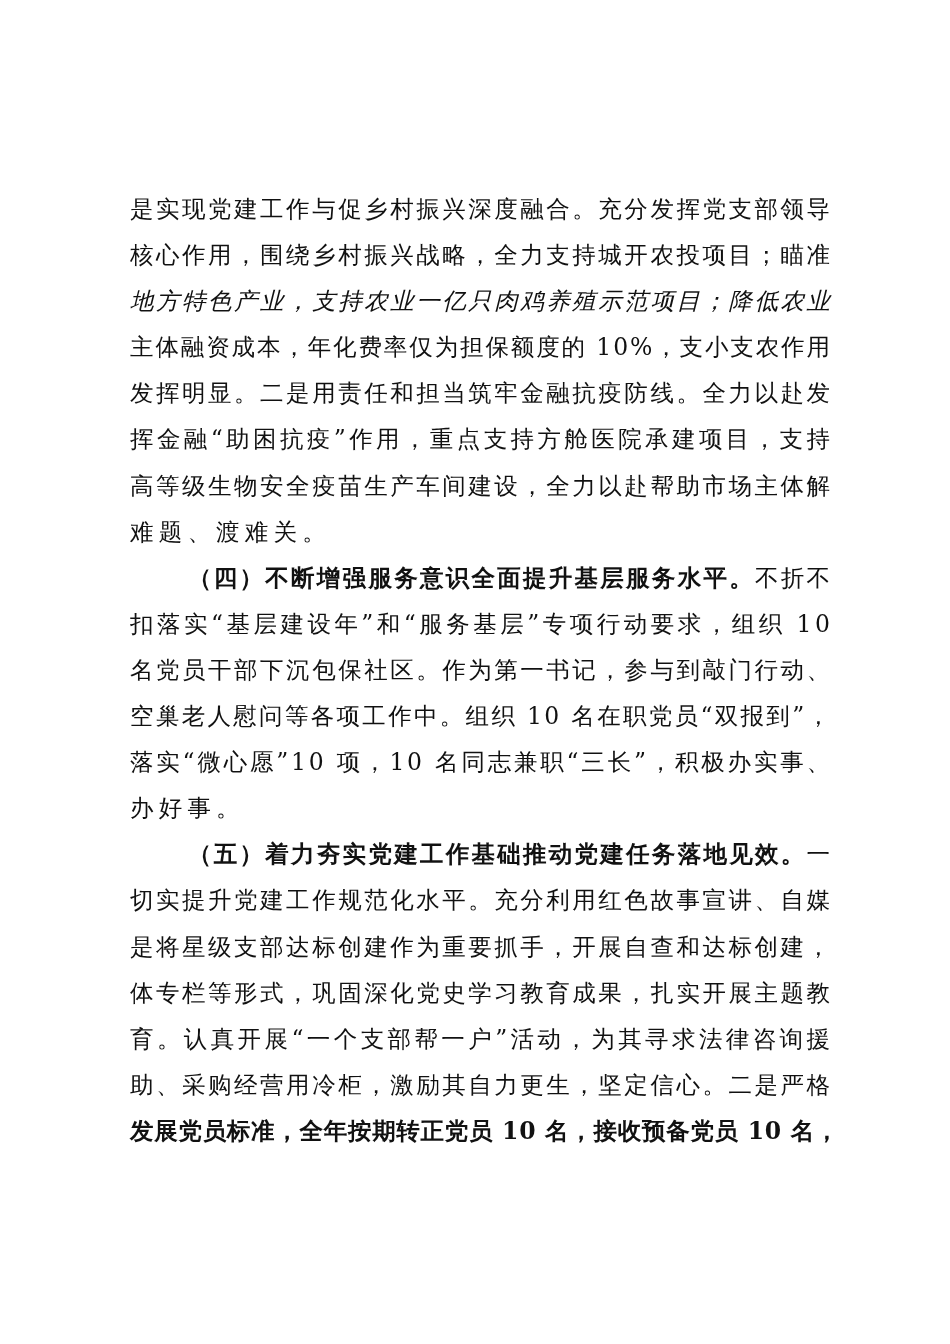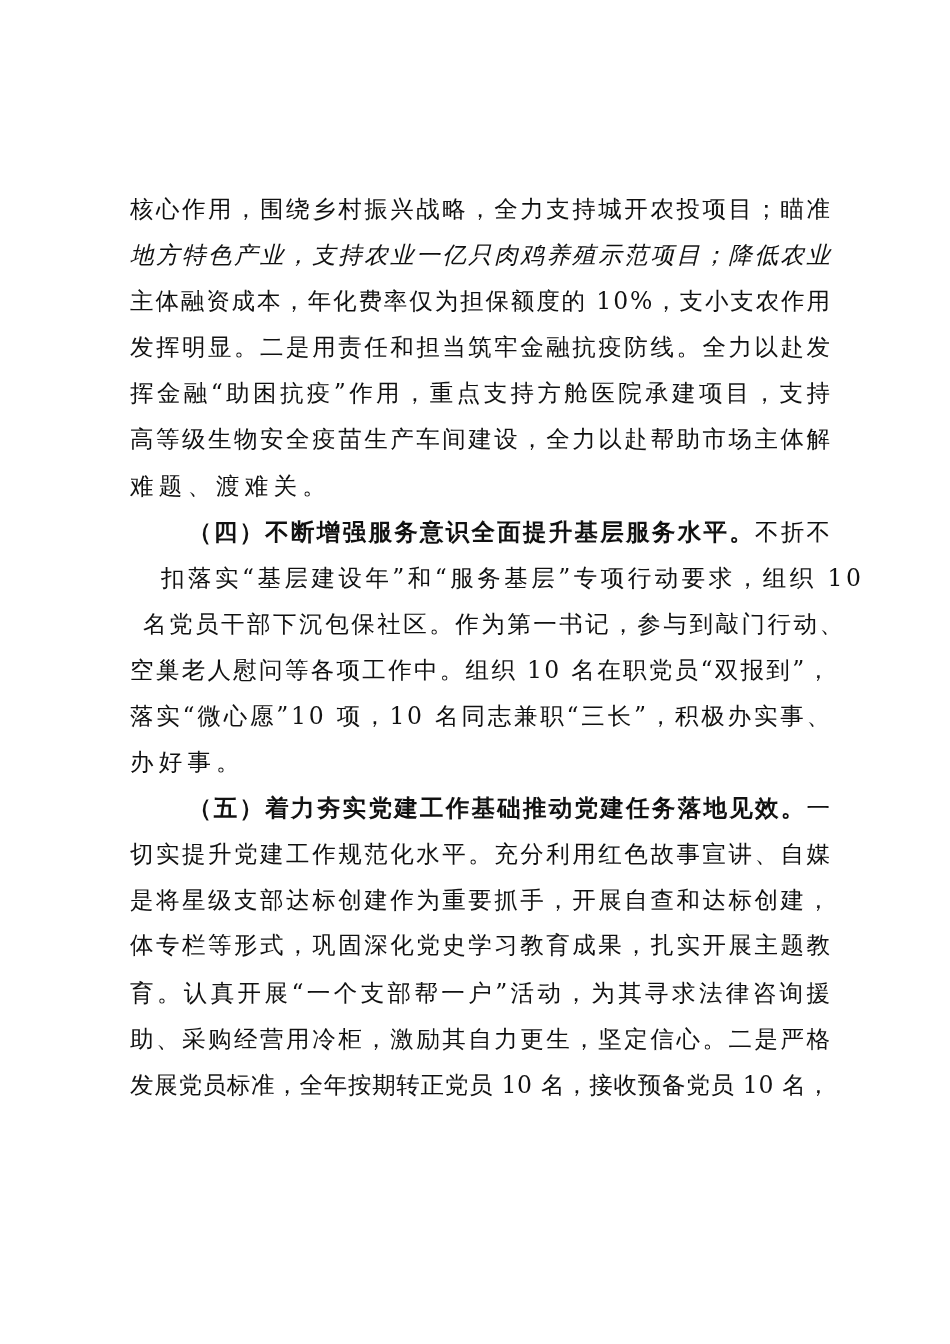--- a/index.html
+++ b/index.html
@@ -53,42 +53,43 @@
     margin-top: 28px;
   }
 </style>
 </head>
 <body>
 
 <div class="page">
   <div class="text-block">
 
     <div>
+      <div class="line" style="text-align-last: left; text-align: left; letter-spacing: 2.51923px;">是实现党建工作与促乡村振兴深度融合。充分发挥党支部领导</div>
       <div class="line" style="text-align-last: left; text-align: left; letter-spacing: 2.51923px;">核心作用，围绕乡村振兴战略，全力支持城开农投项目；瞄准</div>
       <div class="line" style="text-align-last: left; text-align: left; letter-spacing: 2.51923px; font-style: italic;">地方特色产业，支持农业一亿只肉鸡养殖示范项目；降低农业</div>
       <div class="line" style="text-align-last: left; text-align: left; letter-spacing: 1.8856px;">主体融资成本，年化费率仅为担保额度的 10%，支小支农作用</div>
       <div class="line" style="text-align-last: left; text-align: left; letter-spacing: 2.51923px;">发挥明显。二是用责任和担当筑牢金融抗疫防线。全力以赴发</div>
       <div class="line" style="text-align-last: left; text-align: left; letter-spacing: 3.40264px;">挥金融“助困抗疫”作用，重点支持方舱医院承建项目，支持</div>
       <div class="line" style="text-align-last: left; text-align: right; letter-spacing: 2.51923px;">高等级生物安全疫苗生产车间建设，全力以赴帮助市场主体解</div>
       <div class="line last">难题、渡难关。</div>
     </div>
 
     <div>
       <div class="line indent" style="text-align-last: left; text-align: left; letter-spacing: 2.27083px;"><span class="heading">（四）不断增强服务意识全面提升基层服务水平。</span><span>不折不</span></div>
-      <div class="line" style="text-align-last: left; text-align: left; letter-spacing: 3.48438px; margin-left: 31px;">扣落实“基层建设年”和“服务基层”专项行动要求，组织 10</div>
-      <div class="line" style="text-align-last: left; text-align: center; letter-spacing: 2.51923px; margin-left: 13px;">名党员干部下沉包保社区。作为第一书记，参与到敲门行动、</div>
+      <div class="line" style="text-align-last: left; text-align: left; letter-spacing: 3.48438px;">扣落实“基层建设年”和“服务基层”专项行动要求，组织 10</div>
+      <div class="line" style="text-align-last: left; text-align: center; letter-spacing: 2.51923px;">名党员干部下沉包保社区。作为第一书记，参与到敲门行动、</div>
       <div class="line" style="text-align-last: left; text-align: left; letter-spacing: 2.31466px;">空巢老人慰问等各项工作中。组织 10 名在职党员“双报到”，</div>
       <div class="line" style="text-align-last: left; text-align: center; letter-spacing: 2.78958px;">落实“微心愿”10 项，10 名同志兼职“三长”，积极办实事、</div>
       <div class="line last">办好事。</div>
     </div>
 
     <div>
       <div class="line indent" style="text-align-last: left; text-align: center; letter-spacing: 2.27083px;"><span class="heading">（五）着力夯实党建工作基础推动党建任务落地见效。</span><span>一</span></div>
       <div class="line" style="text-align-last: left; text-align: left; letter-spacing: 2.51923px;">切实提升党建工作规范化水平。充分利用红色故事宣讲、自媒</div>
       <div class="line" style="text-align-last: left; text-align: left; letter-spacing: 2.51923px;">是将星级支部达标创建作为重要抓手，开展自查和达标创建，</div>
-      <div class="line" style="text-align-last: left; text-align: left; letter-spacing: 2.51923px; font-family: Liberation Mono, monospace;">体专栏等形式，巩固深化党史学习教育成果，扎实开展主题教</div>
+      <div class="line" style="text-align-last: left; text-align: left; letter-spacing: 2.51923px;">体专栏等形式，巩固深化党史学习教育成果，扎实开展主题教</div>
       <div class="line" style="text-align-last: left; text-align: left; letter-spacing: 3.40264px;">育。认真开展“一个支部帮一户”活动，为其寻求法律咨询援</div>
       <div class="line" style="text-align-last: left; text-align: center; letter-spacing: 2.51923px;">助、采购经营用冷柜，激励其自力更生，坚定信心。二是严格</div>
-      <div class="line" style="text-align-last: left; text-align: right; letter-spacing: 0.712891px;">发展党员标准，全年按期转正党员 10 名，接收预备党员 10 名，</div>
+      <div class="line" style="text-align-last: left; text-align: right; letter-spacing: 0.712891px; font-weight: bold;">发展党员标准，全年按期转正党员 10 名，接收预备党员 10 名，</div>
     </div>
 
   </div>
 </div>
 
 </body></html>

